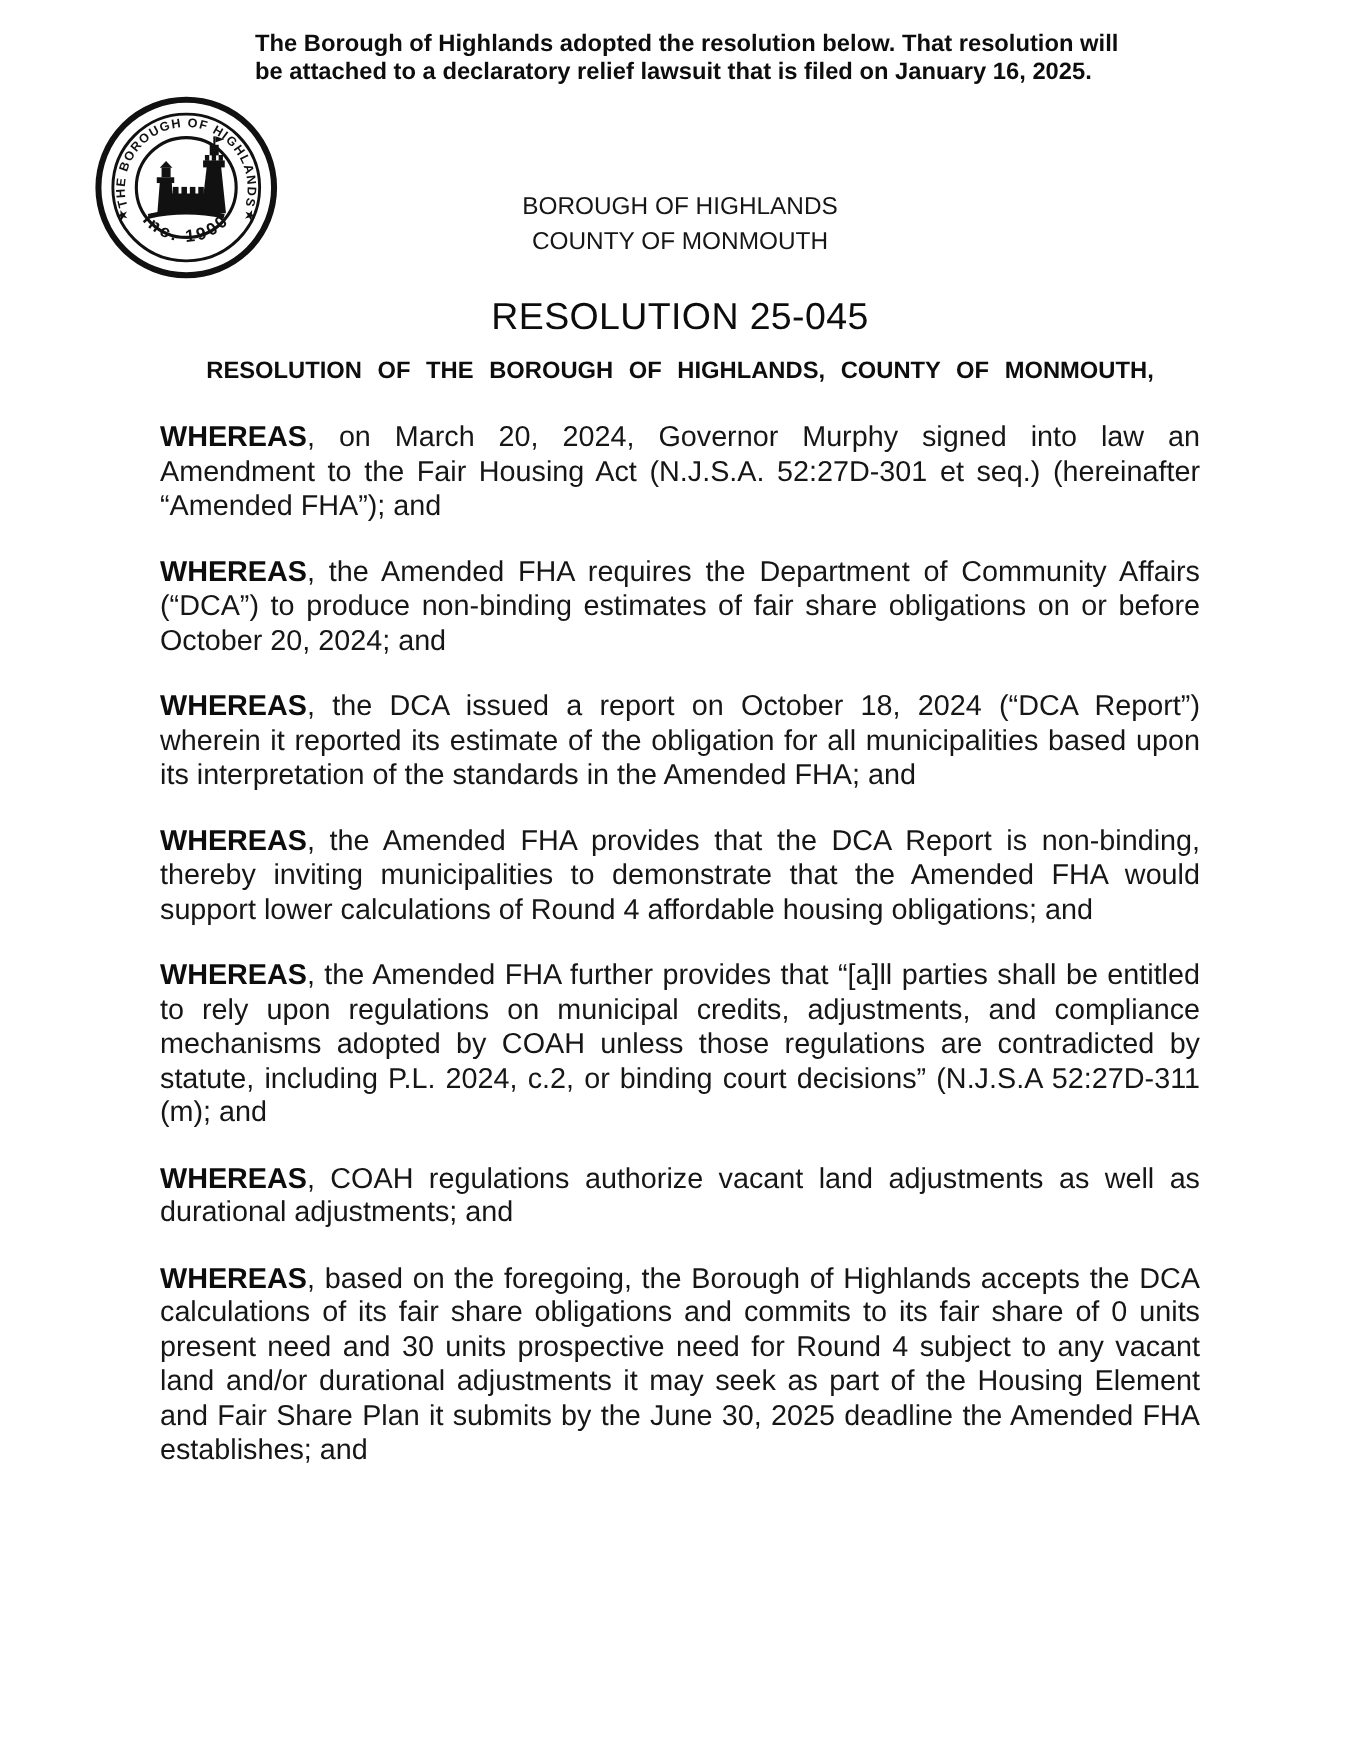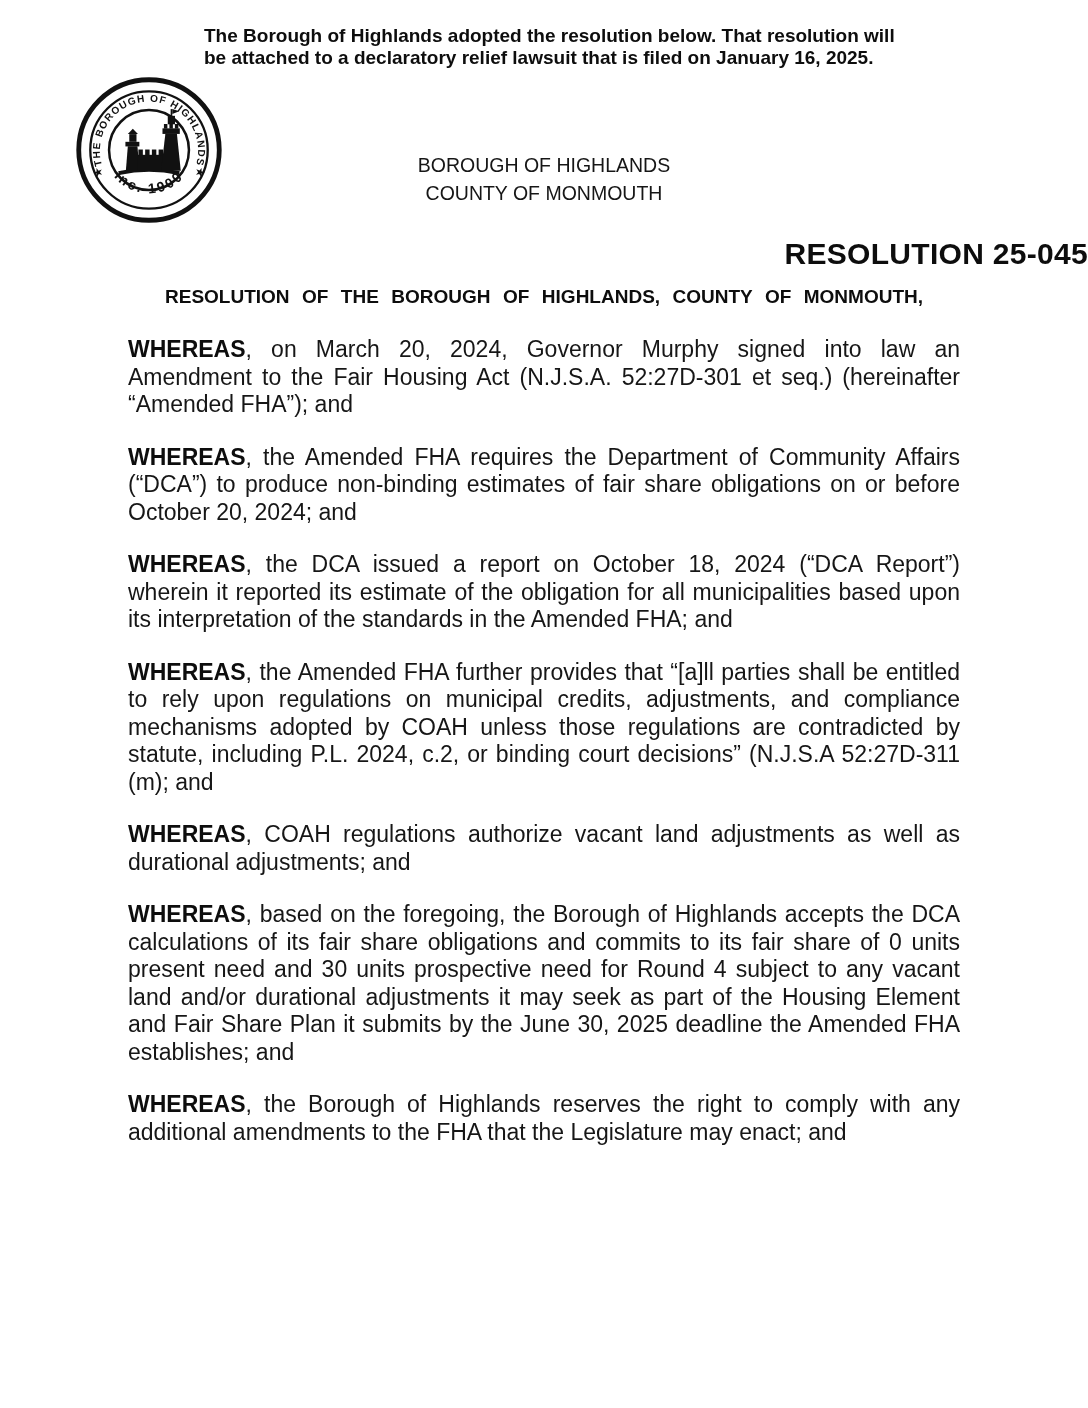--- a/index.html
+++ b/index.html
@@ -8,21 +8,21 @@
     font-family:"Liberation Sans", sans-serif;overflow:hidden;
   }
   .banner{
     padding-top:25px;margin-left:204px;margin-right:120px;
     font-weight:bold;font-size:19px;line-height:22px;color:#0d0d0d;
   }
   .seal{position:absolute;left:72px;top:73px;width:154px;height:154px;}
   .seal text{font-family:"Liberation Sans", sans-serif;fill:#111;}
   .org{margin-top:82px;text-align:center;font-size:19.5px;line-height:28px;color:#161616;}
   .title{
-    margin:30px 0 0;text-align:right;font-size:30px;font-weight:bold;
+    margin:30px 0 0;text-align:center;font-size:30px;font-weight:normal;
     letter-spacing:0.3px;color:#0d0d0d;
   }
   .subtitle{margin:12px 165px 0;font-weight:bold;font-size:19px;line-height:27px;color:#0d0d0d;}
   .subtitle .subline{text-align:justify;text-align-last:justify;}
   .docbody{margin:26px 128px 0;font-size:23px;line-height:27.5px;color:#161616;}
   .para{margin:0 0 25px;text-align:justify;}
   .para .lead{font-weight:bold;color:#0d0d0d;}
 </style>
 </head>
 <body>
@@ -80,19 +80,19 @@
   <h1 class="title">RESOLUTION 25-045</h1>
 
   <div class="subtitle">
     <div class="subline">RESOLUTION OF THE BOROUGH OF HIGHLANDS, COUNTY OF MONMOUTH,</div>
   </div>
 
   <div class="docbody">
     <p class="para"><b class="lead">WHEREAS</b><span>, on March 20, 2024, Governor Murphy signed into law an Amendment to the Fair Housing Act (N.J.S.A. 52:27D-301 et seq.) (hereinafter “Amended FHA”); and</span></p>
     <p class="para"><b class="lead">WHEREAS</b><span>, the Amended FHA requires the Department of Community Affairs (“DCA”) to produce non-binding estimates of fair share obligations on or before October 20, 2024; and</span></p>
     <p class="para"><b class="lead">WHEREAS</b><span>, the DCA issued a report on October 18, 2024 (“DCA Report”) wherein it reported its estimate of the obligation for all municipalities based upon its interpretation of the standards in the Amended FHA; and</span></p>
+    <p class="para"><b class="lead">WHEREAS</b><span>, the Amended FHA provides that the DCA Report is non-binding, thereby inviting municipalities to demonstrate that the Amended FHA would support lower calculations of Round 4 affordable housing obligations; and</span></p>
     <p class="para"><b class="lead">WHEREAS</b><span>, the Amended FHA further provides that “[a]ll parties shall be entitled to rely upon regulations on municipal credits, adjustments, and compliance mechanisms adopted by COAH unless those regulations are contradicted by statute, including P.L. 2024, c.2, or binding court decisions” (N.J.S.A 52:27D-311 (m); and</span></p>
     <p class="para"><b class="lead">WHEREAS</b><span>, COAH regulations authorize vacant land adjustments as well as durational adjustments; and</span></p>
     <p class="para"><b class="lead">WHEREAS</b><span>, based on the foregoing, the Borough of Highlands accepts the DCA calculations of its fair share obligations and commits to its fair share of 0 units present need and 30 units prospective need for Round 4 subject to any vacant land and/or durational adjustments it may seek as part of the Housing Element and Fair Share Plan it submits by the June 30, 2025 deadline the Amended FHA establishes; and</span></p>
-    <p class="para"><b class="lead">WHEREAS</b><span>, the Borough of Highlands reserves the right to comply with any additional amendments to the FHA that the Legislature may enact; and</span></p>
   </div>
 
 </div>
 
 </body></html>

